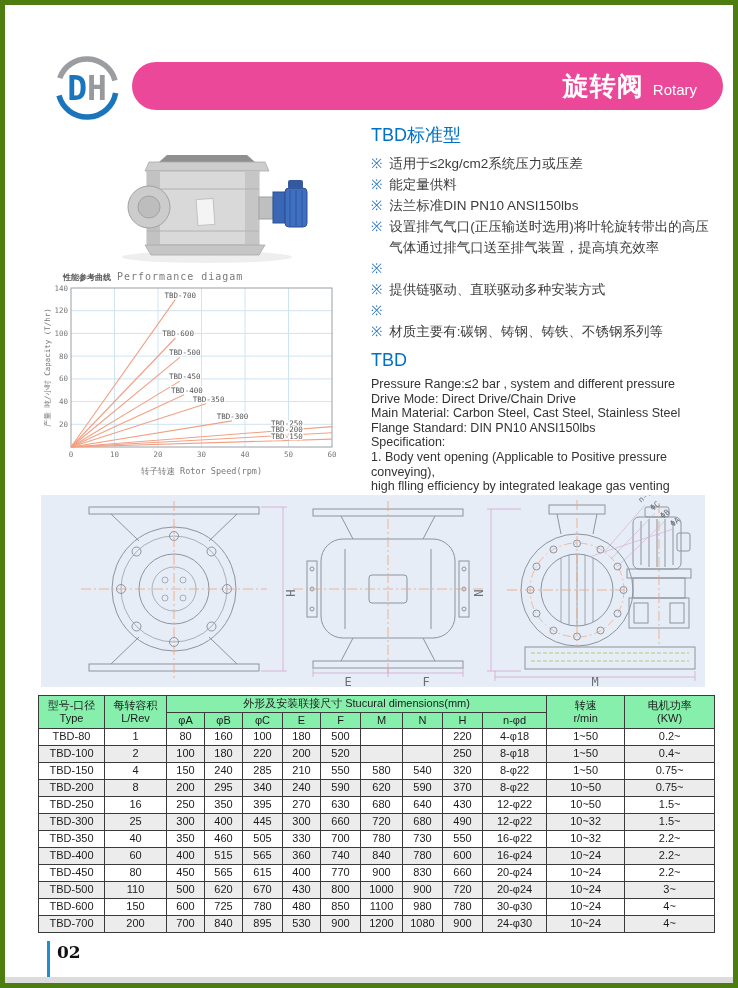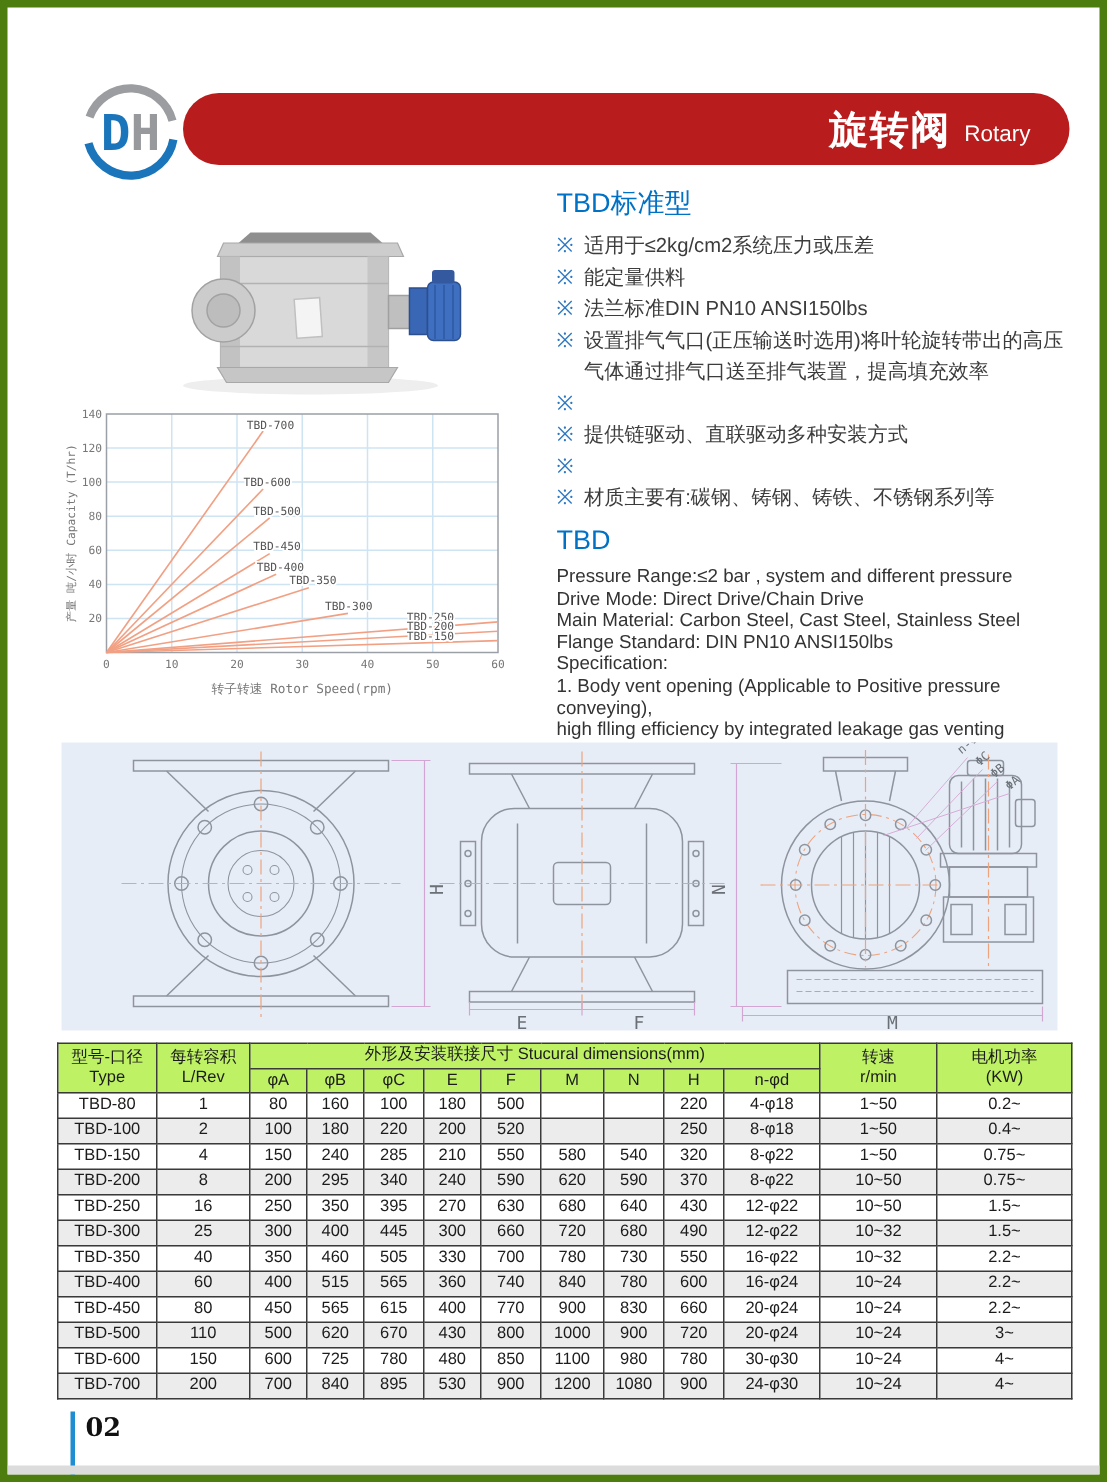--- a/index.html
+++ b/index.html
@@ -3,22 +3,22 @@
 <meta charset="utf-8">
 <style>
   * { margin:0; padding:0; box-sizing:border-box; }
   body { background:#f2f2f2; font-family:"Liberation Sans", sans-serif; }
   .page { position:relative; width:738px; height:988px; background:#ffffff;
           border:5px solid #4d7c0f; overflow:hidden; }
   .bottom-strip { position:absolute; left:0; bottom:0; width:738px; height:6px; background:#dcdcdc; }
 
   
   .logo { position:absolute; left:44px; top:50px; width:76px; height:66px; }
-  .banner { position:absolute; left:117px; top:57px; width:591px; height:48px;
-            background:#b91c1c; border-radius:24px; display:flex; align-items:center;
+  .banner { position:absolute; left:127px; top:57px; width:591px; height:48px;
+            background:#ec4899; border-radius:24px; display:flex; align-items:center;
             justify-content:flex-end; padding-right:26px; gap:9px; }
   .banner .zh { color:#fff; font-size:26px; font-weight:bold; letter-spacing:1px; }
   .banner .en { color:#fff; font-size:15px; margin-top:6px; }
 
   
   .top-section { position:absolute; left:36px; top:118px; width:668px; display:flex; }
   .left-col { width:300px; flex:0 0 300px; }
   .photo-wrap { margin:24px 0 0 56px; width:214px; height:118px; }
   .chart-block { margin-top:6px; width:300px; }
   .chart-titles { font-family:"DejaVu Sans Mono", monospace; color:#7a7a7a; padding-left:22px; }
@@ -36,21 +36,21 @@
   .spec-lines div { font-size:12.5px; color:#333; line-height:14.6px; }
 
   
   .drawings { position:absolute; left:36px; top:490px; width:664px; height:192px; background:#e7edf7; }
 
   
   table.dims { position:absolute; left:33px; top:690px; width:676px; border-collapse:collapse;
                font-size:11px; color:#1c1c1c; table-layout:fixed; }
   table.dims th, table.dims td { border:1px solid #3a3a3a; text-align:center; vertical-align:middle;
                padding:1px 1px; line-height:13.5px; font-weight:normal; }
-  table.dims thead th { background:#bef264; }
+  table.dims thead th { background:#86efac; }
   table.dims tbody tr:nth-child(even) td { background:#ececec; }
   table.dims tbody td { height:17px; }
   .th2 { display:block; }
 
   
   .footer-bar { position:absolute; left:42px; top:936px; width:3px; height:50px; background:#1e8dd2; }
   .page-num { position:absolute; left:52px; top:937px; font-family:"DejaVu Serif", serif;
               font-weight:bold; font-size:17px; color:#111; }
 
   svg text { font-family:"DejaVu Sans Mono", monospace; }
@@ -95,20 +95,21 @@
           <rect x="188" y="41" width="22" height="39" rx="4" fill="#3f6fc0" stroke="#2c4f8e"></rect>
           <line x1="193" y1="43" x2="193" y2="79" stroke="#2f57a0"></line>
           <line x1="199" y1="43" x2="199" y2="79" stroke="#2f57a0"></line>
           <line x1="205" y1="43" x2="205" y2="79" stroke="#2f57a0"></line>
           <rect x="191" y="33" width="15" height="9" rx="2" fill="#35599f"></rect>
         </svg>
       </div>
 
       <div class="chart-block">
         <div class="chart-titles">
+          <div class="chart-t1"><span class="zh">性能参考曲线</span><span>Performance diagam</span></div>
         </div>
         <div id="chart-host"><svg width="298" height="196">
               <line x1="73.5" y1="164.0" x2="73.5" y2="5.0" stroke="#cfe4f2" stroke-width="1"></line>
               <line x1="117.0" y1="164.0" x2="117.0" y2="5.0" stroke="#cfe4f2" stroke-width="1"></line>
               <line x1="160.5" y1="164.0" x2="160.5" y2="5.0" stroke="#cfe4f2" stroke-width="1"></line>
               <line x1="204.0" y1="164.0" x2="204.0" y2="5.0" stroke="#cfe4f2" stroke-width="1"></line>
               <line x1="247.5" y1="164.0" x2="247.5" y2="5.0" stroke="#cfe4f2" stroke-width="1"></line>
               <line x1="30.0" y1="141.3" x2="291.0" y2="141.3" stroke="#cfe4f2" stroke-width="1"></line>
               <line x1="30.0" y1="118.6" x2="291.0" y2="118.6" stroke="#cfe4f2" stroke-width="1"></line>
               <line x1="30.0" y1="95.9" x2="291.0" y2="95.9" stroke="#cfe4f2" stroke-width="1"></line>

